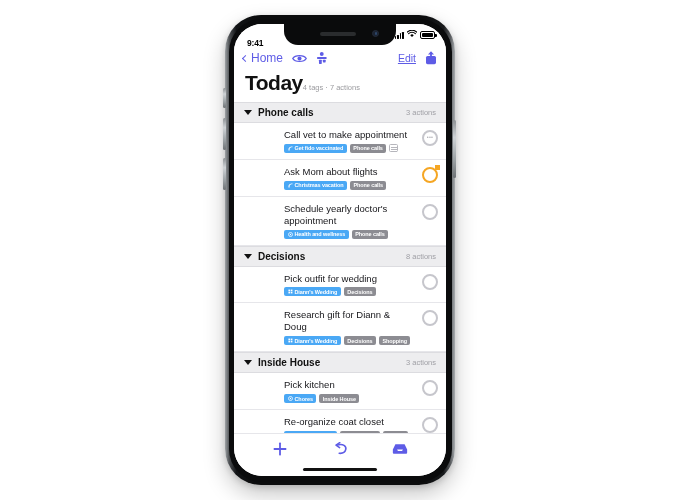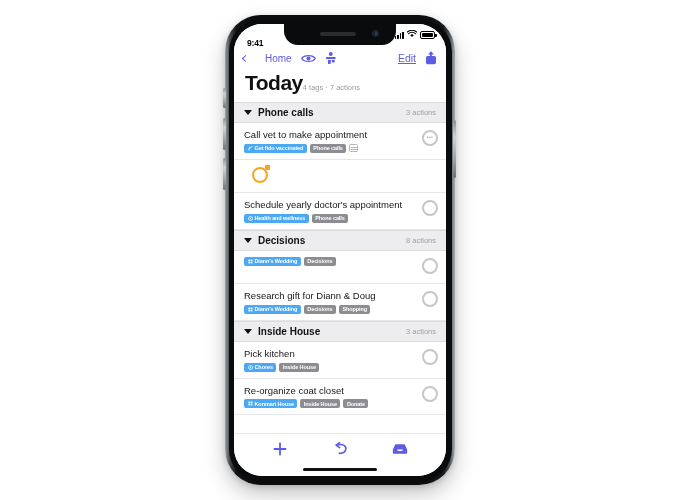--- a/index.html
+++ b/index.html
@@ -123,22 +123,22 @@
   #nav-bar {
     flex: 0 0 26px;
     display: flex;
     align-items: center;
     padding: 0 9px;
     background: #fff;
     color: #5E5CE6;
     gap: 9px;
   }
   #nav-back {
-    display: flex; align-items: center; gap: 16px;
-    font-size: 10px; color: #5E5CE6; cursor: pointer;
+    display: flex; align-items: center; gap: 2px;
+    font-size: 12px; color: #5E5CE6; cursor: pointer;
   }
   .chev-left {
     width: 5px; height: 5px;
     border-left: 1.6px solid #5E5CE6;
     border-bottom: 1.6px solid #5E5CE6;
     transform: rotate(45deg);
     margin-right: 1px;
   }
   #nav-spacer { flex: 1; }
   #nav-edit { font-size: 10.5px; color: #5E5CE6; cursor: pointer; text-decoration: underline; }
@@ -183,21 +183,21 @@
   .section-count { font-size: 7.5px; color: #a0a0a6; }
 
   .task-row {
     display: flex;
     align-items: flex-start;
     padding: 6px 8px 6px 10px;
     border-bottom: 0.5px solid #e6e6ea;
     min-height: 33px;
     background: #fff;
   }
-  .task-main { flex: 1; min-width: 0; }
+  .task-main { flex: 1; min-width: 0; margin-left: 40px; }
   .task-title { font-size: 9.5px; color: #16161a; line-height: 1.25; margin-bottom: 3px; }
   .tag-row { display: flex; align-items: center; gap: 3px; flex-wrap: wrap; }
   .tag {
     display: inline-flex; align-items: center; gap: 2px;
     height: 9px;
     padding: 0 3.5px;
     border-radius: 2px;
     font-size: 5.5px;
     font-weight: bold;
     color: #fff;
@@ -365,20 +365,36 @@
               </span>
               <span class="tag gray">
                 <span>Phone calls</span>
               </span>
               <span class="note-chip"></span>
             </div>
           </div>
           <div class="checkbox dots"></div>
         </div>
         <div class="task-row">
+          <div class="task-main">
+            <div class="task-title">Ask Mom about flights</div>
+            <div class="tag-row">
+              <span class="tag blue">
+                <span class="tag-ico">
+                  <svg width="5" height="5" viewBox="0 0 6 6">
+                    <path d="M5.4 0.6 C3.4 0.2 0.6 1.4 0.6 3.6 L0.6 5.4 L1.9 5.4 L1.9 3.8 C1.9 2.3 3.6 1.5 5.4 1.6 Z" fill="#fff"></path>
+                  </svg>
+                </span>
+                <span>Christmas vacation</span>
+              </span>
+              <span class="tag gray">
+                <span>Phone calls</span>
+              </span>
+            </div>
+          </div>
           <div class="checkbox orange"></div>
         </div>
         <div class="task-row">
           <div class="task-main">
             <div class="task-title">Schedule yearly doctor's appointment</div>
             <div class="tag-row">
               <span class="tag blue">
                 <span class="tag-ico">
                   <svg width="5" height="5" viewBox="0 0 6 6">
                     <circle cx="3" cy="3" r="2.4" fill="none" stroke="#fff" stroke-width="0.9"></circle>
@@ -394,20 +410,21 @@
           </div>
           <div class="checkbox"></div>
         </div>
         <div class="section-header">
           <span class="tri"></span>
           <span class="section-title">Decisions</span>
           <span class="section-count">8 actions</span>
         </div>
         <div class="task-row">
           <div class="task-main">
+            <div class="task-title">Pick outfit for wedding</div>
             <div class="tag-row">
               <span class="tag blue">
                 <span class="tag-ico">
                   <svg width="5" height="5" viewBox="0 0 6 6">
                     <rect x="0.5" y="0.7" width="2" height="2" fill="#fff"></rect>
                     <rect x="3.3" y="0.7" width="2" height="2" fill="#fff"></rect>
                     <rect x="0.5" y="3.3" width="2" height="2" fill="#fff"></rect>
                     <rect x="3.3" y="3.3" width="2" height="2" fill="#fff"></rect>
                   </svg>
                 </span>

